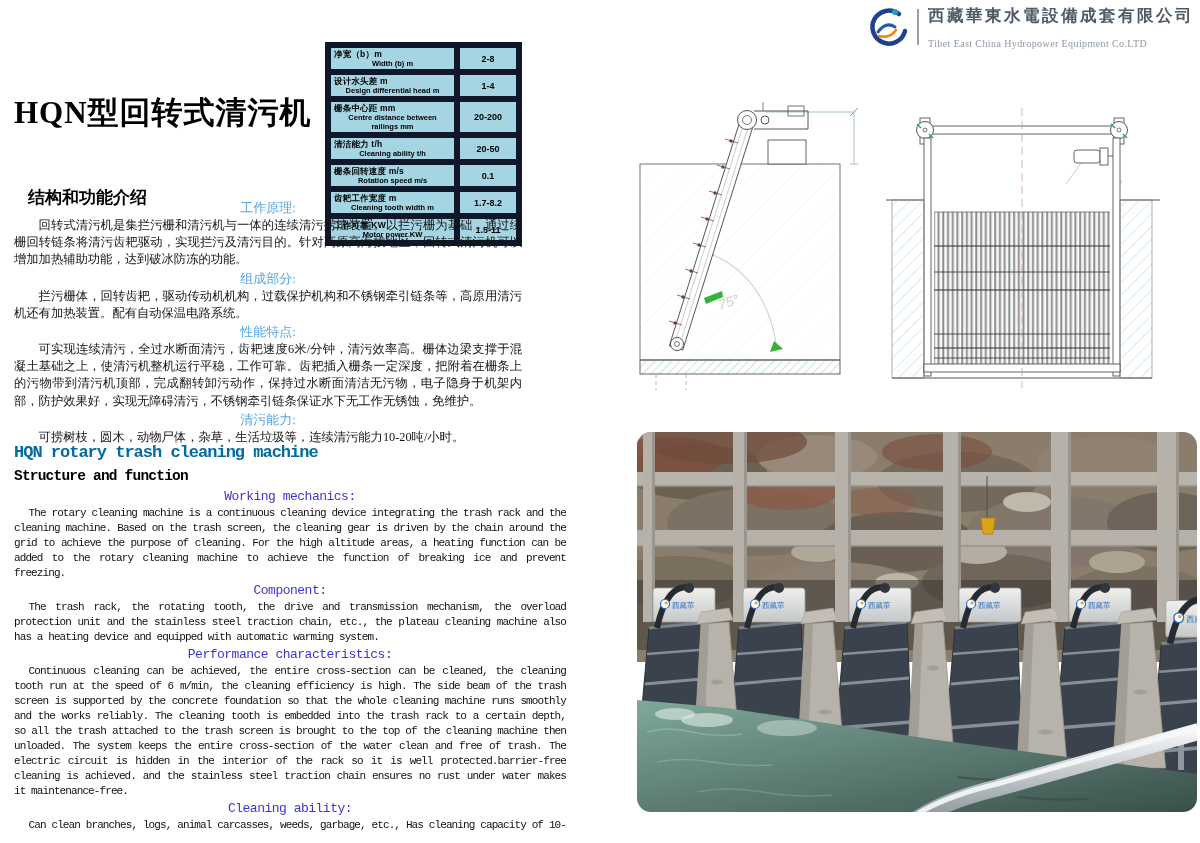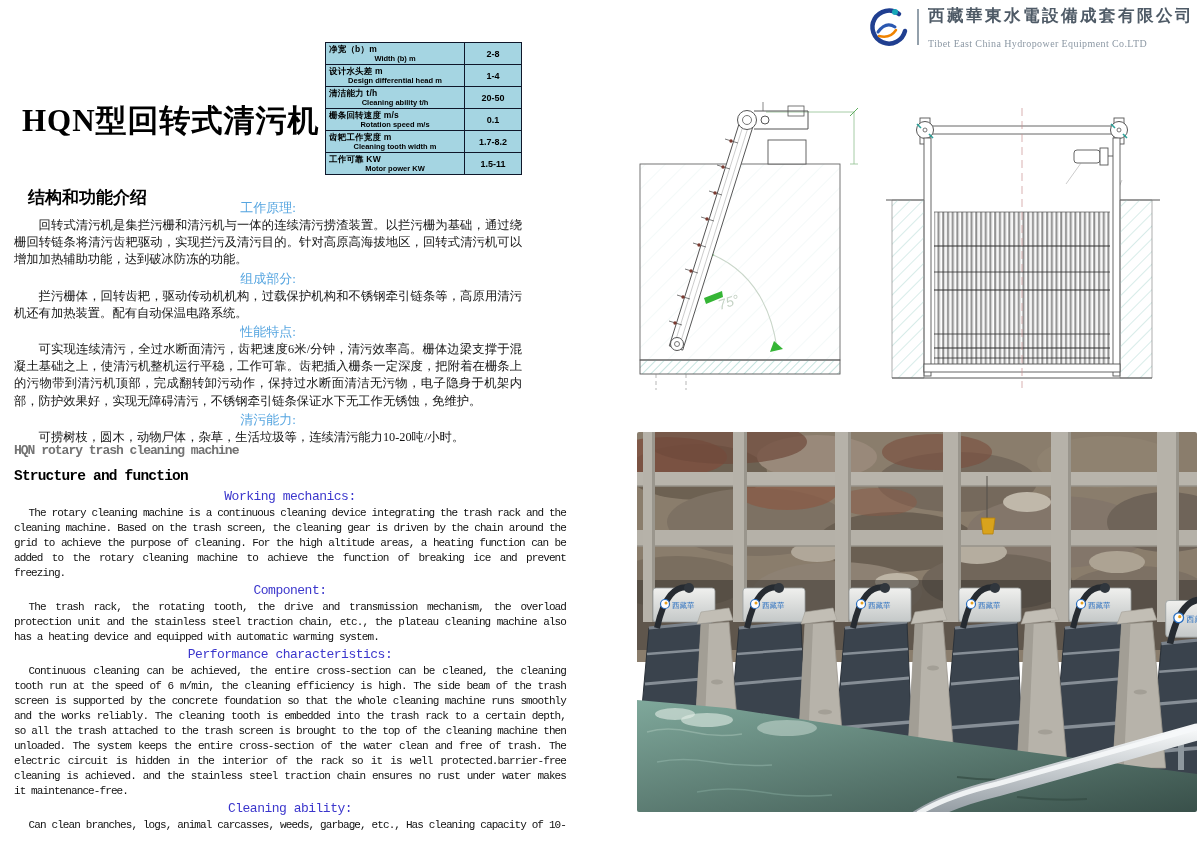--- a/index.html
+++ b/index.html
@@ -8,60 +8,60 @@
 
   
   .brand{position:absolute;top:5px;right:6px;display:flex;align-items:center;gap:9px;}
   .brand-divider{width:2px;height:36px;background:#93a0ab;}
   .brand-cn{font-family:"Liberation Serif",serif;font-weight:700;font-size:16.5px;
             color:#4e5a66;letter-spacing:2.5px;white-space:nowrap;}
   .brand-en{font-family:"Liberation Serif",serif;font-size:10px;color:#8c98a4;
             letter-spacing:.4px;margin-top:11px;white-space:nowrap;}
 
   
-  .cn-title{position:absolute;left:14px;top:92px;margin:8px;
+  .cn-title{position:absolute;left:14px;top:92px;margin:0;
             font-family:"Liberation Serif",serif;font-weight:600;font-size:31px;
             letter-spacing:1px;color:#000;white-space:nowrap;}
   .cn-subtitle{position:absolute;left:14px;top:172px;margin:14px;
             font-family:"Liberation Serif",serif;font-weight:600;font-size:17px;color:#000;}
   .cn-col{position:absolute;left:14px;top:198px;width:508px;
           font-family:"Liberation Serif",serif;}
   .sec-h{font-size:13px;line-height:16px;font-weight:400;margin:2px 0 1px 0;text-align:center;}
   .cn-h{color:#56a5e0;}
   .cn-body{margin:0;font-size:12.3px;line-height:17.2px;text-indent:2em;
            text-align:justify;color:#141414;}
 
   
   .en-title{position:absolute;left:14px;top:443px;margin:0;
-            font-family:"Liberation Mono",monospace;font-weight:700;font-size:13px;
-            letter-spacing:-1px;color:#737373;white-space:nowrap;}
+            font-family:"Liberation Mono",monospace;font-weight:700;font-size:17px;
+            letter-spacing:-1px;color:#0369a1;white-space:nowrap;}
   .en-subtitle{position:absolute;left:14px;top:468px;margin:0;
             font-family:"Liberation Mono",monospace;font-weight:700;font-size:14.5px;
             letter-spacing:-.8px;color:#000;}
   .en-col{position:absolute;left:14px;top:487px;width:552px;
           font-family:"Liberation Mono",monospace;}
   .en-h{color:#3b36cc;font-family:"Liberation Mono",monospace;letter-spacing:-.5px;}
   .en-body{margin:0;font-size:11px;line-height:15px;letter-spacing:-.9px;
            text-indent:2.2ch;text-align:justify;color:#101010;}
 
   
   .spec{position:absolute;left:325px;top:42px;width:197px;border-collapse:collapse;
         background:#a5d5e2;}
-  .spec td{border:1px solid #0f172a;padding:1px 3px;vertical-align:middle;}
+  .spec td{border:6px solid #0f172a;padding:1px 3px;vertical-align:middle;}
   .tl-cn{font-weight:bold;font-size:8.5px;line-height:10px;letter-spacing:.2px;color:#000;}
   .tl-en{font-weight:bold;font-size:7.5px;line-height:9px;color:#000;text-align:center;}
   .tv{font-weight:bold;font-size:9px;text-align:center;color:#000;width:50px;}
 
   
   .draw-a{position:absolute;left:616px;top:94px;}
   .draw-b{position:absolute;left:876px;top:94px;}
 
   
   .photo{position:absolute;left:637px;top:432px;width:560px;height:380px;
-         border-radius:2px;overflow:hidden;}
+         border-radius:14px;overflow:hidden;}
   .photo svg{display:block;}
 </style>
 </head>
 <body>
 
 <div class="page">
 
   <header class="brand">
     <svg width="44" height="44" viewBox="0 0 44 44">
       <path d="M35,9 A16.5,16.5 0 1 0 41,26" fill="none" stroke="#203f90" stroke-width="4.5" stroke-linecap="round"></path>
@@ -87,20 +87,27 @@
             <div class="tl-en">Width (b) m</div>
           </td>
         <td class="tv">2-8</td>
       </tr>
       <tr>
         <td>
             <div class="tl-cn">设计水头差 m</div>
             <div class="tl-en">Design differential head m</div>
           </td>
         <td class="tv">1-4</td>
+      </tr>
+      <tr>
+        <td>
+            <div class="tl-cn">栅条中心距 mm</div>
+            <div class="tl-en">Centre distance between railings mm</div>
+          </td>
+        <td class="tv">20-200</td>
       </tr>
       <tr>
         <td>
             <div class="tl-cn">清洁能力 t/h</div>
             <div class="tl-en">Cleaning ability t/h</div>
           </td>
         <td class="tv">20-50</td>
       </tr>
       <tr>
         <td>

